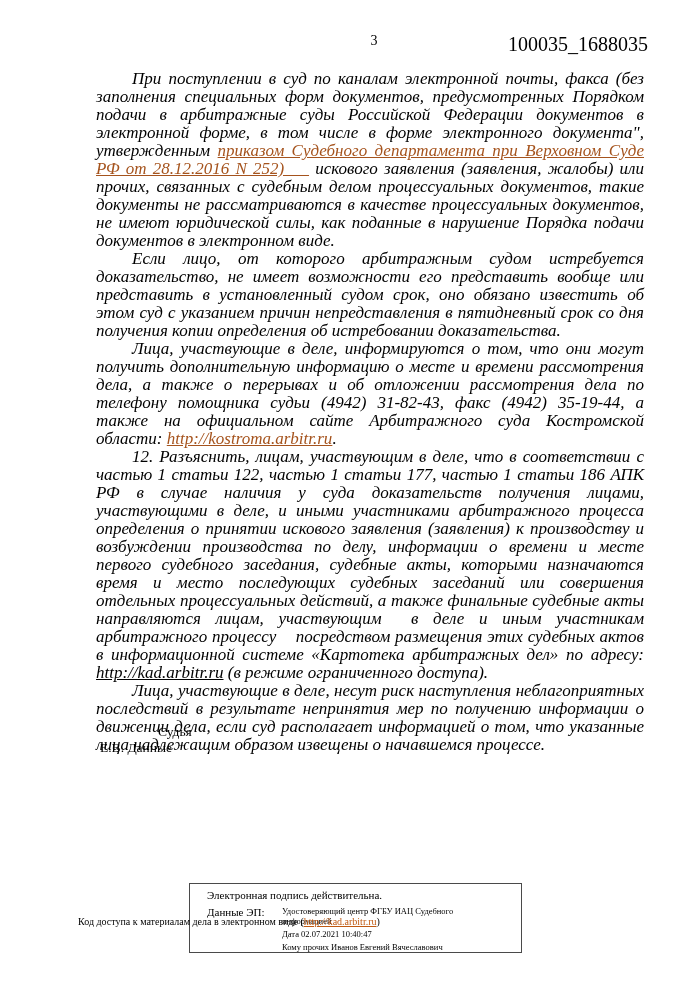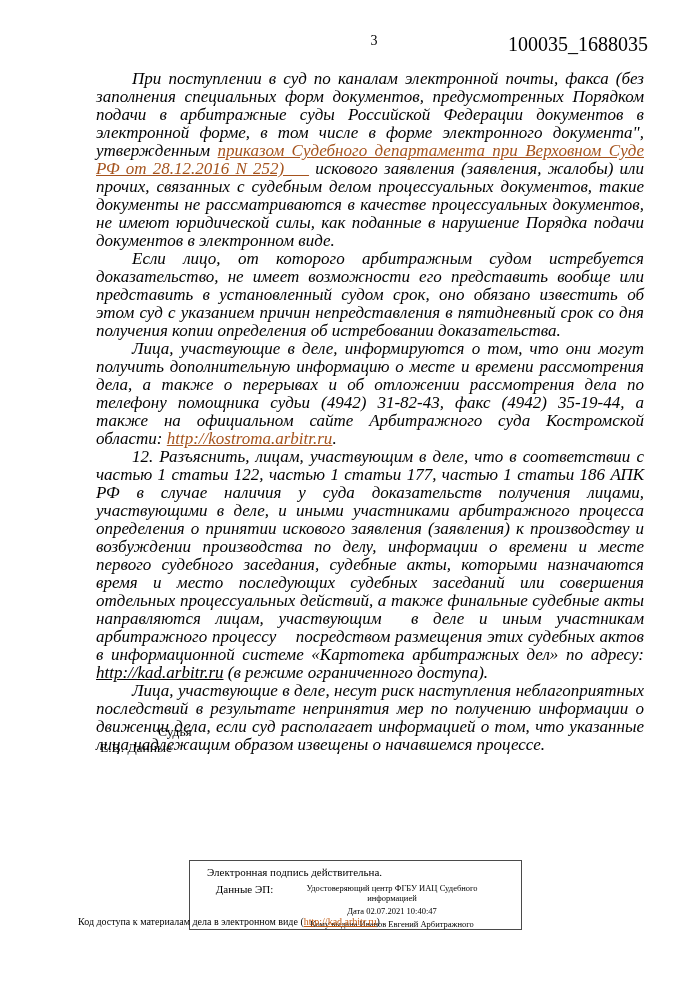--- a/index.html
+++ b/index.html
@@ -29,26 +29,26 @@
   a.plain{color:#000;}
 
   .signature{
     position:absolute;top:724px;left:100px;width:548px;
     font-size:13.5px;display:flex;justify-content:space-between;flex-direction:column;
   }
   .signature .role{margin-left:58px;}
   .signature .name{margin-right:38px;}
 
   .stamp{
-    position:absolute;left:189px;top:860px;width:333px;height:70px;
+    position:absolute;left:189px;top:883px;width:333px;height:70px;
     border:1px solid #4a4a4a;background:#fff;box-sizing:border-box;
     padding:5px 6px 0 17px;
   }
   .stamp .line1{font-size:11px;margin-bottom:5px;}
-  .stamp .row{display:flex;text-align:center;}
+  .stamp .row{display:flex;}
   .stamp .label{font-size:11px;width:75px;flex:0 0 75px;}
   .stamp .details{font-size:8.5px;line-height:10px;width:220px;}
   .stamp .details div{margin-bottom:3px;}
 
   .access-line{
     position:absolute;top:916px;left:78px;
     font-size:10px;white-space:nowrap;
   }
   .access-line a{text-decoration:underline;cursor:pointer;color:#c05a12;}
 </style>
@@ -73,21 +73,21 @@
     <span class="name">Е.В. Данные</span>
   </div>
 
   <div class="stamp">
     <div class="line1">Электронная подпись действительна.</div>
     <div class="row">
       <div class="label">Данные ЭП:</div>
       <div class="details" id="stamp-details">
           <div>Удостоверяющий центр ФГБУ ИАЦ Судебного информацией</div>
           <div>Дата 02.07.2021 10:40:47</div>
-          <div>Кому выдана Иванов Евгений Арбитражного</div>
+          <div>Кому прочих Иванов Евгений Вячеславович</div>
         </div>
     </div>
   </div>
 
   <div class="access-line">
     <span>Код доступа к материалам дела в электронном виде (</span><a id="footer-link" style="color: rgb(192, 90, 18);">http://kad.arbitr.ru</a><span>)</span>
   </div>
 
 </div>
 

